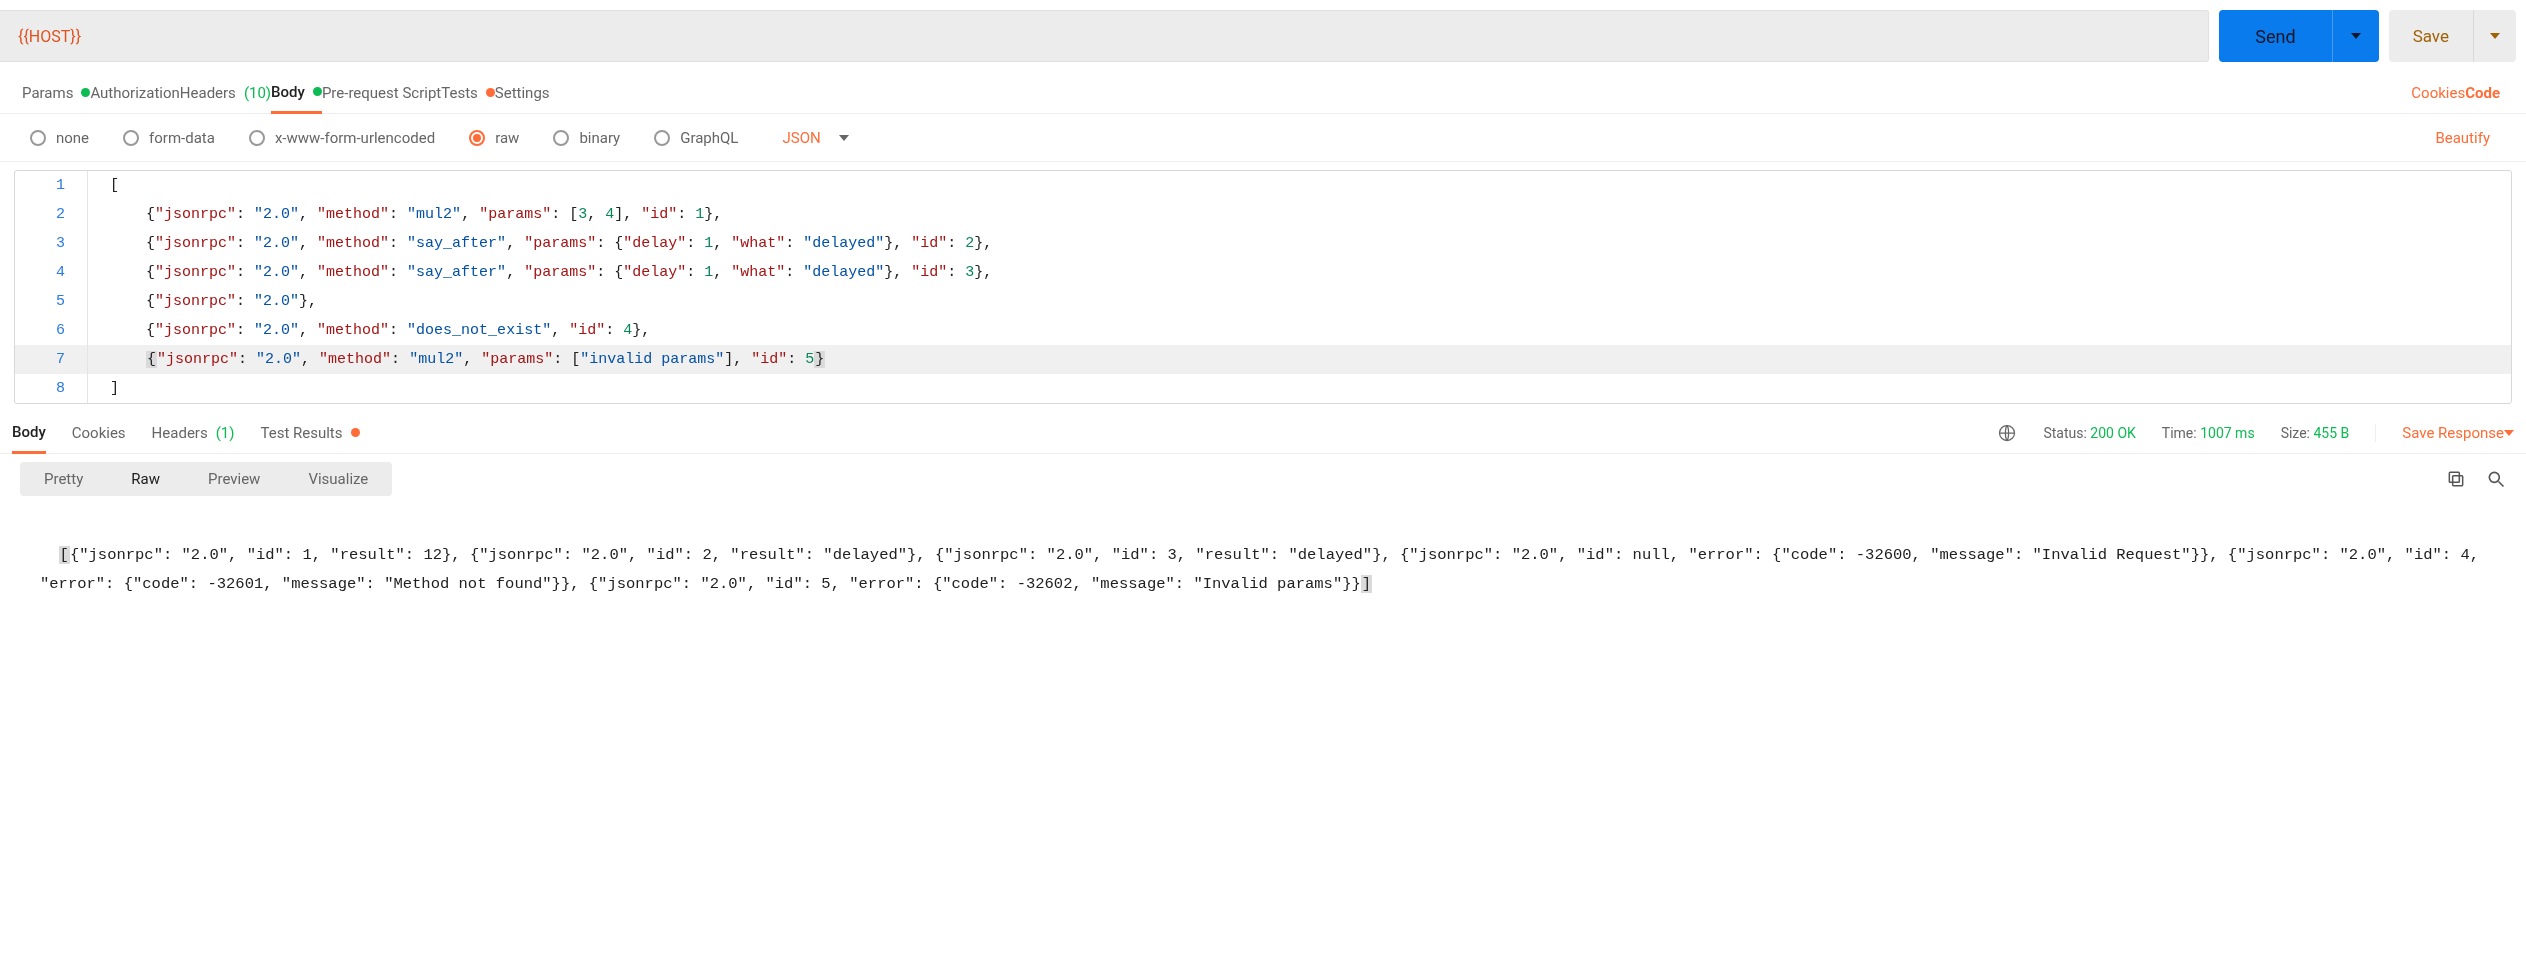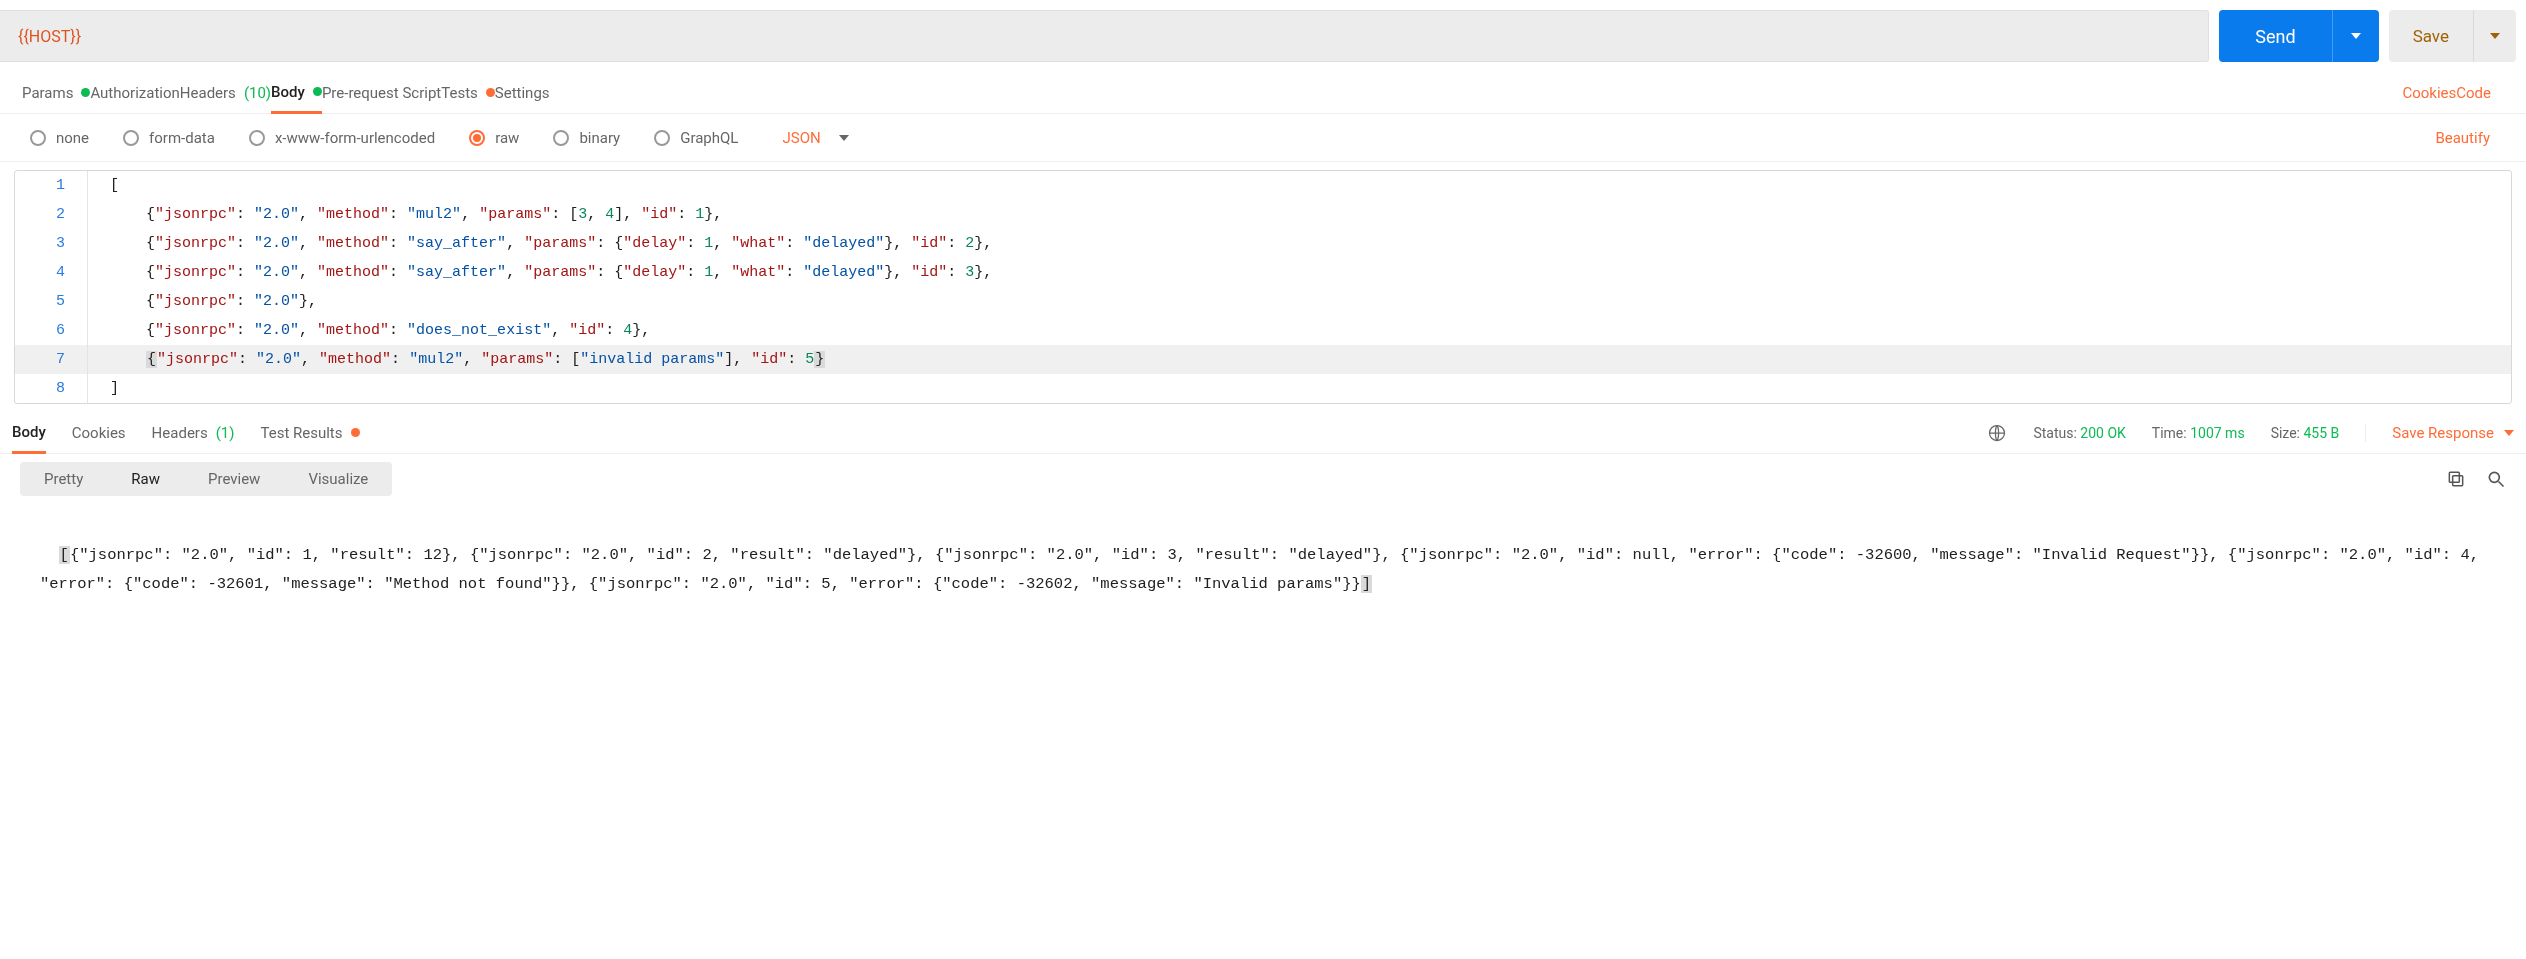--- a/index.html
+++ b/index.html
@@ -46,21 +46,21 @@
     border-radius: 0 3px 3px 0;
   }
   .url-var {
     color: #e05320;
     font-size: 16px;
   }
   .send-btn {
     display: flex;
     align-items: center;
     background: #097bed;
-    color: #ffffff;
+    color: #0f172a;
     height: 52px;
     border-radius: 4px;
     overflow: hidden;
     cursor: pointer;
   }
   .send-btn .main {
     padding: 0 36px;
     font-size: 18px;
     display: flex;
     align-items: center;
@@ -190,21 +190,21 @@
     gap: 26px;
     height: 42px;
     font-size: 15px;
     color: #666;
     border-bottom: 1px solid #eee;
   }
   .resp-tabs .tab { cursor: pointer; display: flex; align-items: center; gap: 8px; height: 100%; }
   .resp-tabs .tab.active { color: #212121; font-weight: 500; border-bottom: 3px solid #ff6c37; margin-bottom: -1px; }
   .meta { display: flex; gap: 26px; align-items: center; margin-left: auto; font-size: 14px; color: #666; }
   .meta .val { color: #0cbb52; }
-  .save-resp { color: #ff6c37; font-size: 15px; display: flex; align-items: center; gap: 10px; cursor: pointer; padding-left: 26px; border-left: 1px solid #eee; height: 100%; }
+  .save-resp { color: #ff6c37; font-size: 15px; display: flex; align-items: center; cursor: pointer; padding-left: 26px; border-left: 1px solid #eee; height: 100%; }
 
   
   .view-tabs-row {
     display: flex;
     align-items: center;
     padding: 8px 20px;
     gap: 16px;
     font-size: 15px;
     color: #666;
   }
@@ -278,21 +278,21 @@
   </div>
   <div class="tab">
     <span>Tests</span>
     <span class="dot orange"></span>
   </div>
   <div class="tab">
     <span>Settings</span>
   </div>
   <div class="spacer"></div>
   <div class="link-right">Cookies</div>
-  <div class="link-right" style="margin-right:13px;">Code</div>
+  <div class="link-right" style="margin-right:4px;font-weight:bold;">Code</div>
 </div>
 
 <div class="body-type-row">
   <div class="radio">
     <span class="r-circle"></span>
     <span>none</span>
   </div>
   <div class="radio">
     <span class="r-circle"></span>
     <span>form-data</span>

